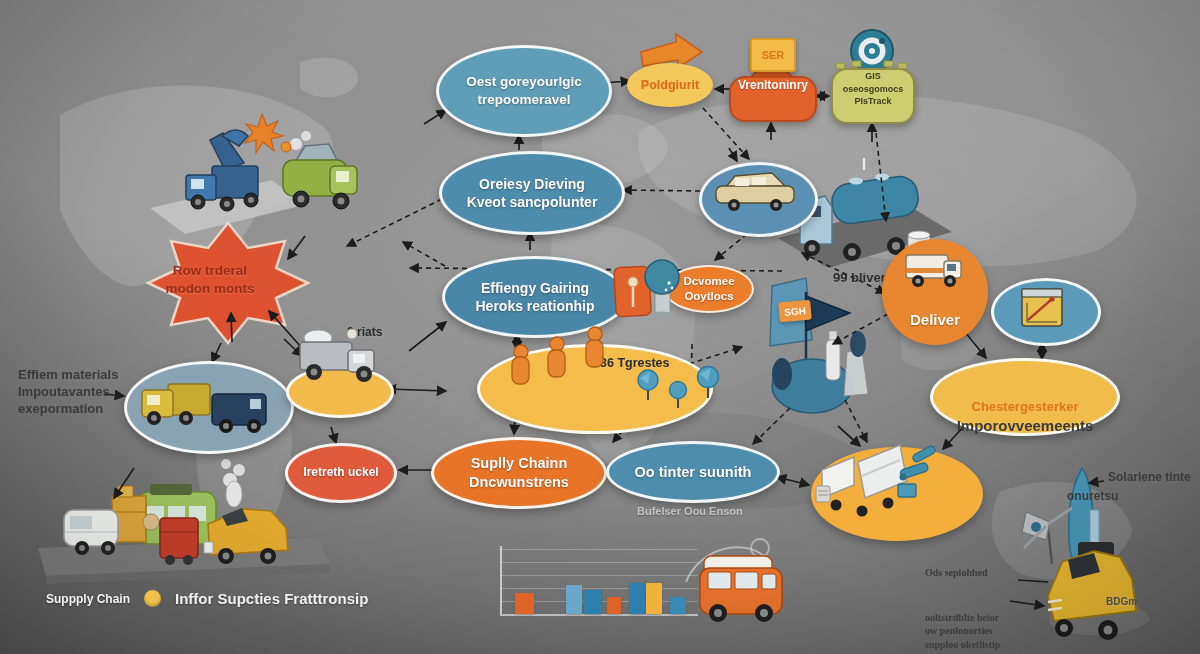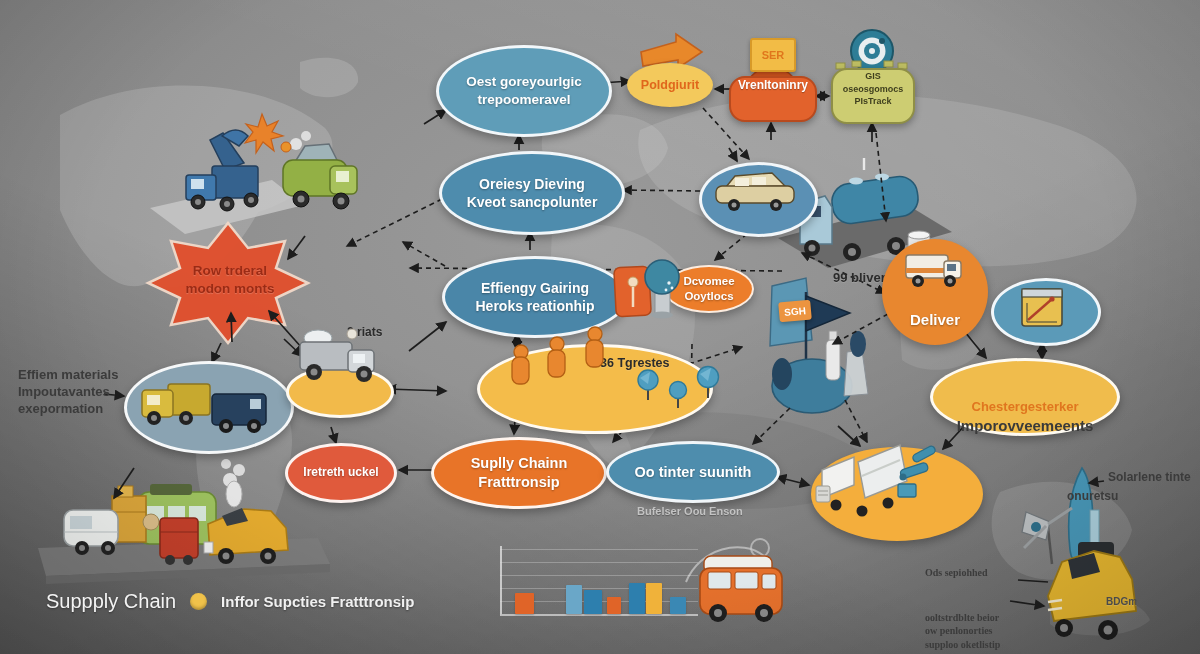--- a/index.html
+++ b/index.html
@@ -24,21 +24,21 @@
   }
   .node.noborder{border:none;}
   .box{
     position:absolute;display:flex;flex-direction:column;align-items:center;justify-content:flex-start;
     text-align:center;font-weight:bold;color:#fff;text-shadow:0 1px 1px rgba(0,0,0,.3);
     box-shadow:0 3px 7px rgba(0,0,0,.3);border-radius:16px;
   }
   .plain{position:absolute;font-weight:bold;color:#2b2b2b;text-shadow:0 1px 1px rgba(255,255,255,.15);}
   .note{position:absolute;font-weight:bold;color:#3b3b3b;line-height:1.32;}
   .legend-row{position:absolute;left:46px;top:590px;display:flex;align-items:center;gap:14px;}
-  .legend-title{color:#f3f3f3;font-weight:normal;font-size:20px;text-shadow:0 1px 2px rgba(0,0,0,.4);}
+  .legend-title{color:#f3f3f3;font-weight:bold;font-size:12px;text-shadow:0 1px 2px rgba(0,0,0,.4);}
   .legend-dot{width:17px;height:17px;border-radius:50%;box-shadow:inset 0 -2px 3px rgba(0,0,0,.25);}
   .legend-label{color:#f0f0f0;font-weight:bold;font-size:15px;text-shadow:0 1px 2px rgba(0,0,0,.4);}
   .bar-chart{position:absolute;left:500px;top:546px;width:196px;height:68px;
     border-left:2px solid rgba(230,230,230,.75);border-bottom:2px solid rgba(215,215,215,.75);
     background:repeating-linear-gradient(to top, rgba(255,255,255,0) 0 12px, rgba(255,255,255,.25) 12px 13px);}
   .bar{position:absolute;bottom:0;border-radius:1px;box-shadow:0 1px 2px rgba(0,0,0,.25);}
   .tag{position:absolute;display:flex;align-items:center;justify-content:center;font-weight:bold;color:#fff;
     border-radius:3px;box-shadow:0 2px 4px rgba(0,0,0,.3);}
 </style>
 </head>
@@ -299,21 +299,21 @@
     <span>PIsTrack</span>
   </div>
 
   <div class="node" style="left:439px;top:151px;width:180px;height:78px;background:#4e8cad;font-size:14px;">
     <span>Oreiesy Dieving</span>
     <span>Kveot sancpolunter</span>
   </div>
 
   <div class="node" style="left:699px;top:162px;width:113px;height:69px;background:#5b90b4;"></div>
 
-  <div class="note" style="left:167px;top:262px;width:126px;text-align:center;color:#9b2b15;font-size:13.5px;text-shadow:0 1px 1px rgba(255,255,255,.2);">
+  <div class="note" style="left:147px;top:262px;width:126px;text-align:center;color:#9b2b15;font-size:13.5px;text-shadow:0 1px 1px rgba(255,255,255,.2);">
     <span style="display:block;">Row trderal</span>
     <span style="display:block;">modon monts</span>
   </div>
 
   <div class="node" style="left:442px;top:256px;width:180px;height:76px;background:#4a86a8;font-size:14px;">
     <span>Effiengy Gairing</span>
     <span>Heroks reationhip</span>
   </div>
 
   <div class="node noborder" style="left:664px;top:265px;width:86px;height:44px;background:#ec7d2a;font-size:11.5px;border:2px solid rgba(255,255,255,.85);">
@@ -359,21 +359,21 @@
   <div class="plain" style="left:600px;top:356px;font-size:12.5px;">
     <span>36 Tgrestes</span>
   </div>
 
   <div class="node" style="left:285px;top:443px;width:106px;height:54px;background:#e05a3c;font-size:12px;">
     <span>Iretreth uckel</span>
   </div>
 
   <div class="node" style="left:431px;top:437px;width:170px;height:66px;background:#e87428;font-size:14.5px;">
     <span>Suplly Chainn</span>
-    <span>Fratttronsip</span>
+    <span>Dncwunstrens</span>
   </div>
 
   <div class="node" style="left:606px;top:441px;width:168px;height:56px;background:#4e8dad;font-size:14.5px;">
     <span>Oo tinter suunith</span>
   </div>
 
   <div class="plain" style="left:637px;top:505px;font-size:11px;color:#c3c3c3;text-shadow:0 1px 1px rgba(0,0,0,.3);">
     <span>Bufelser Oou Enson</span>
   </div>
 

